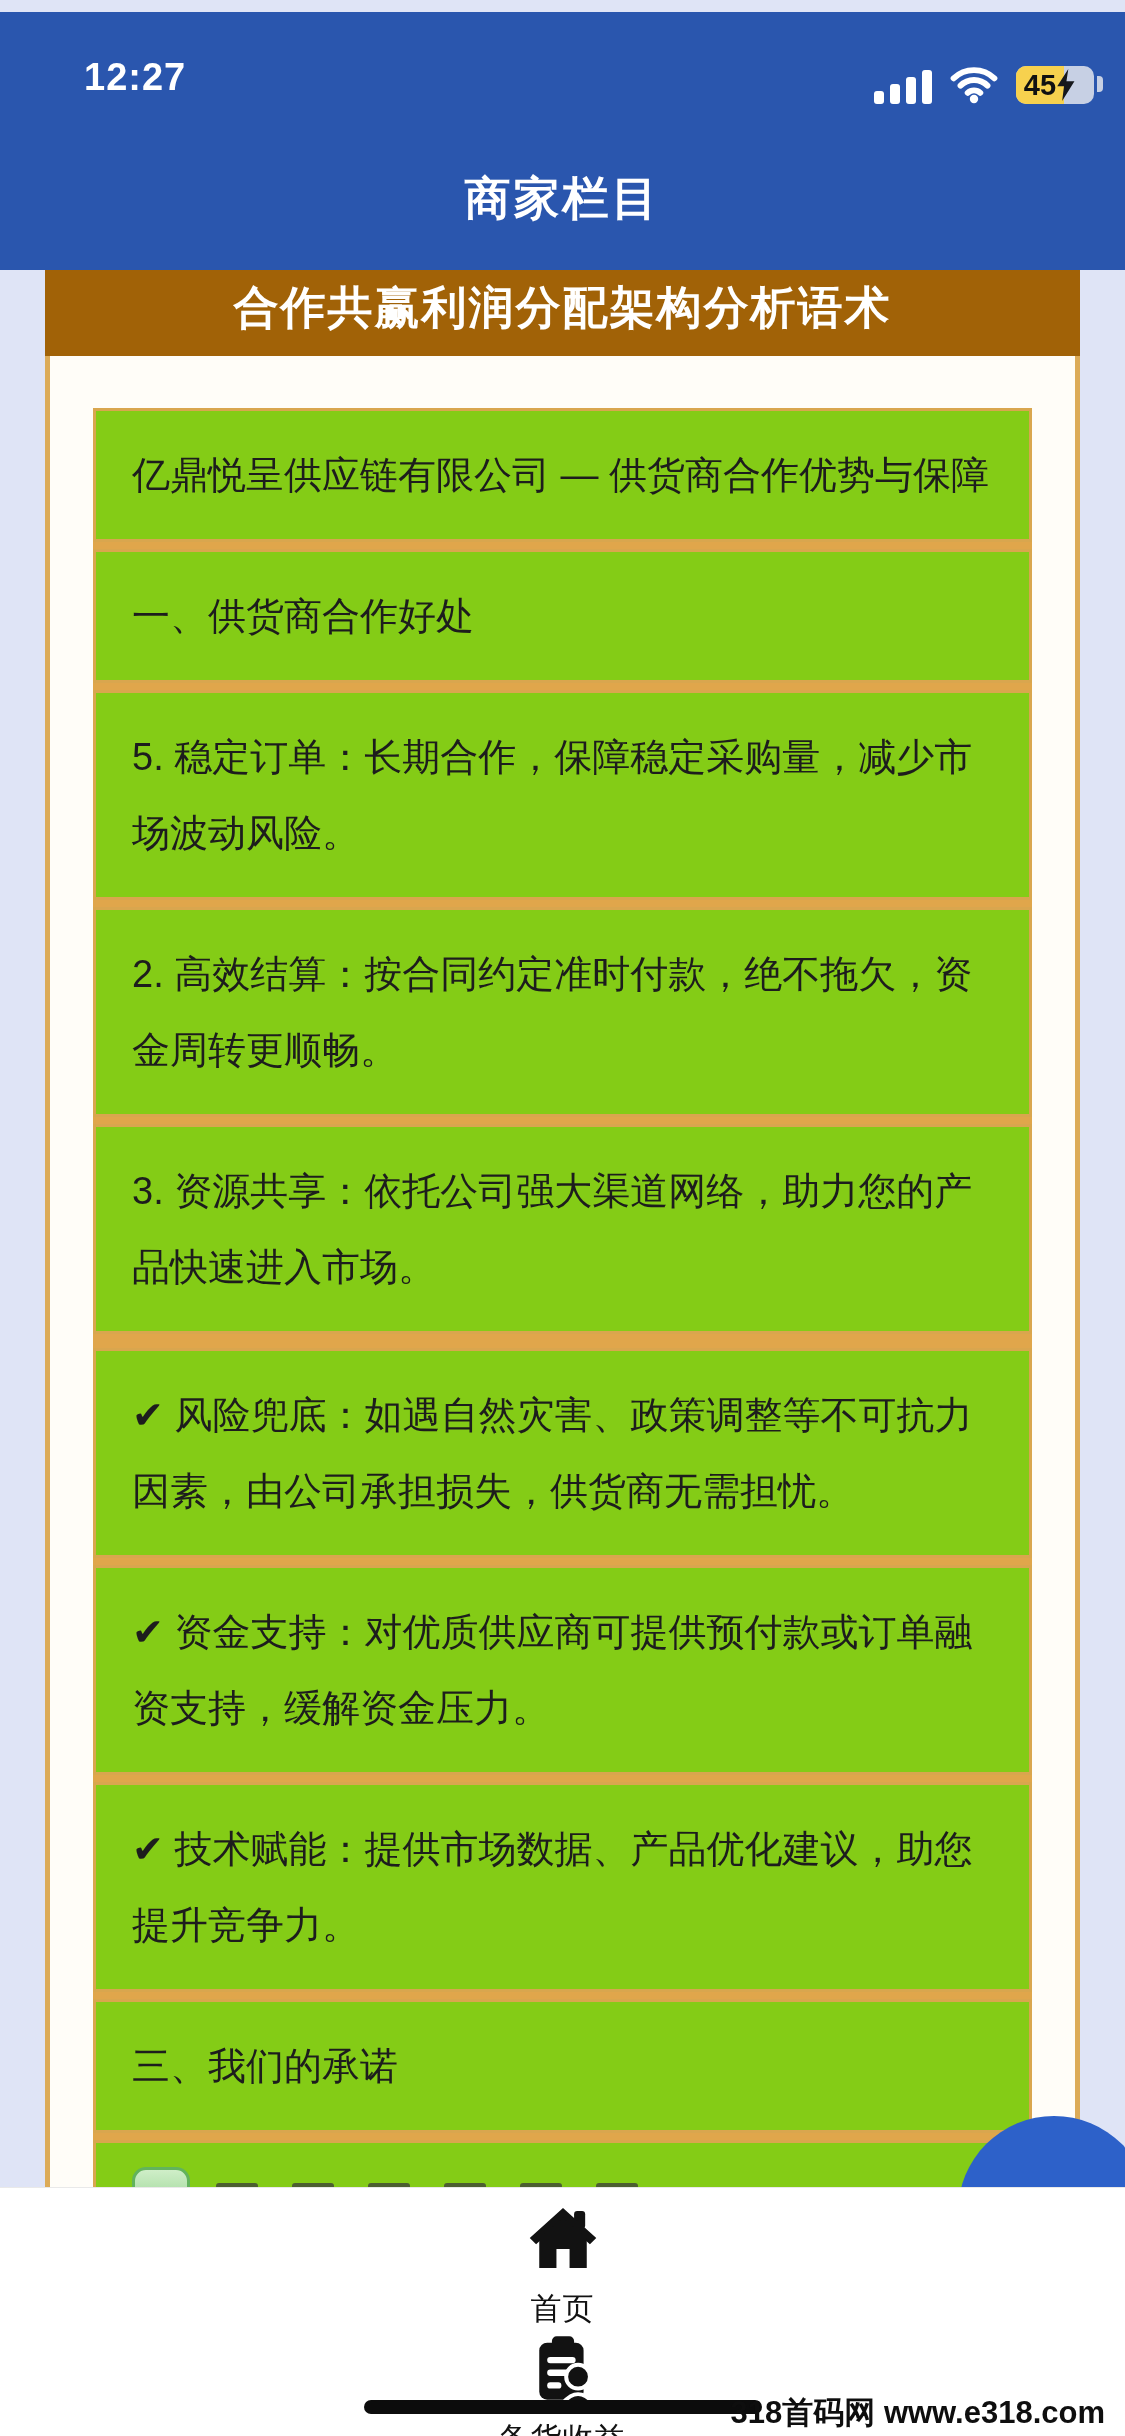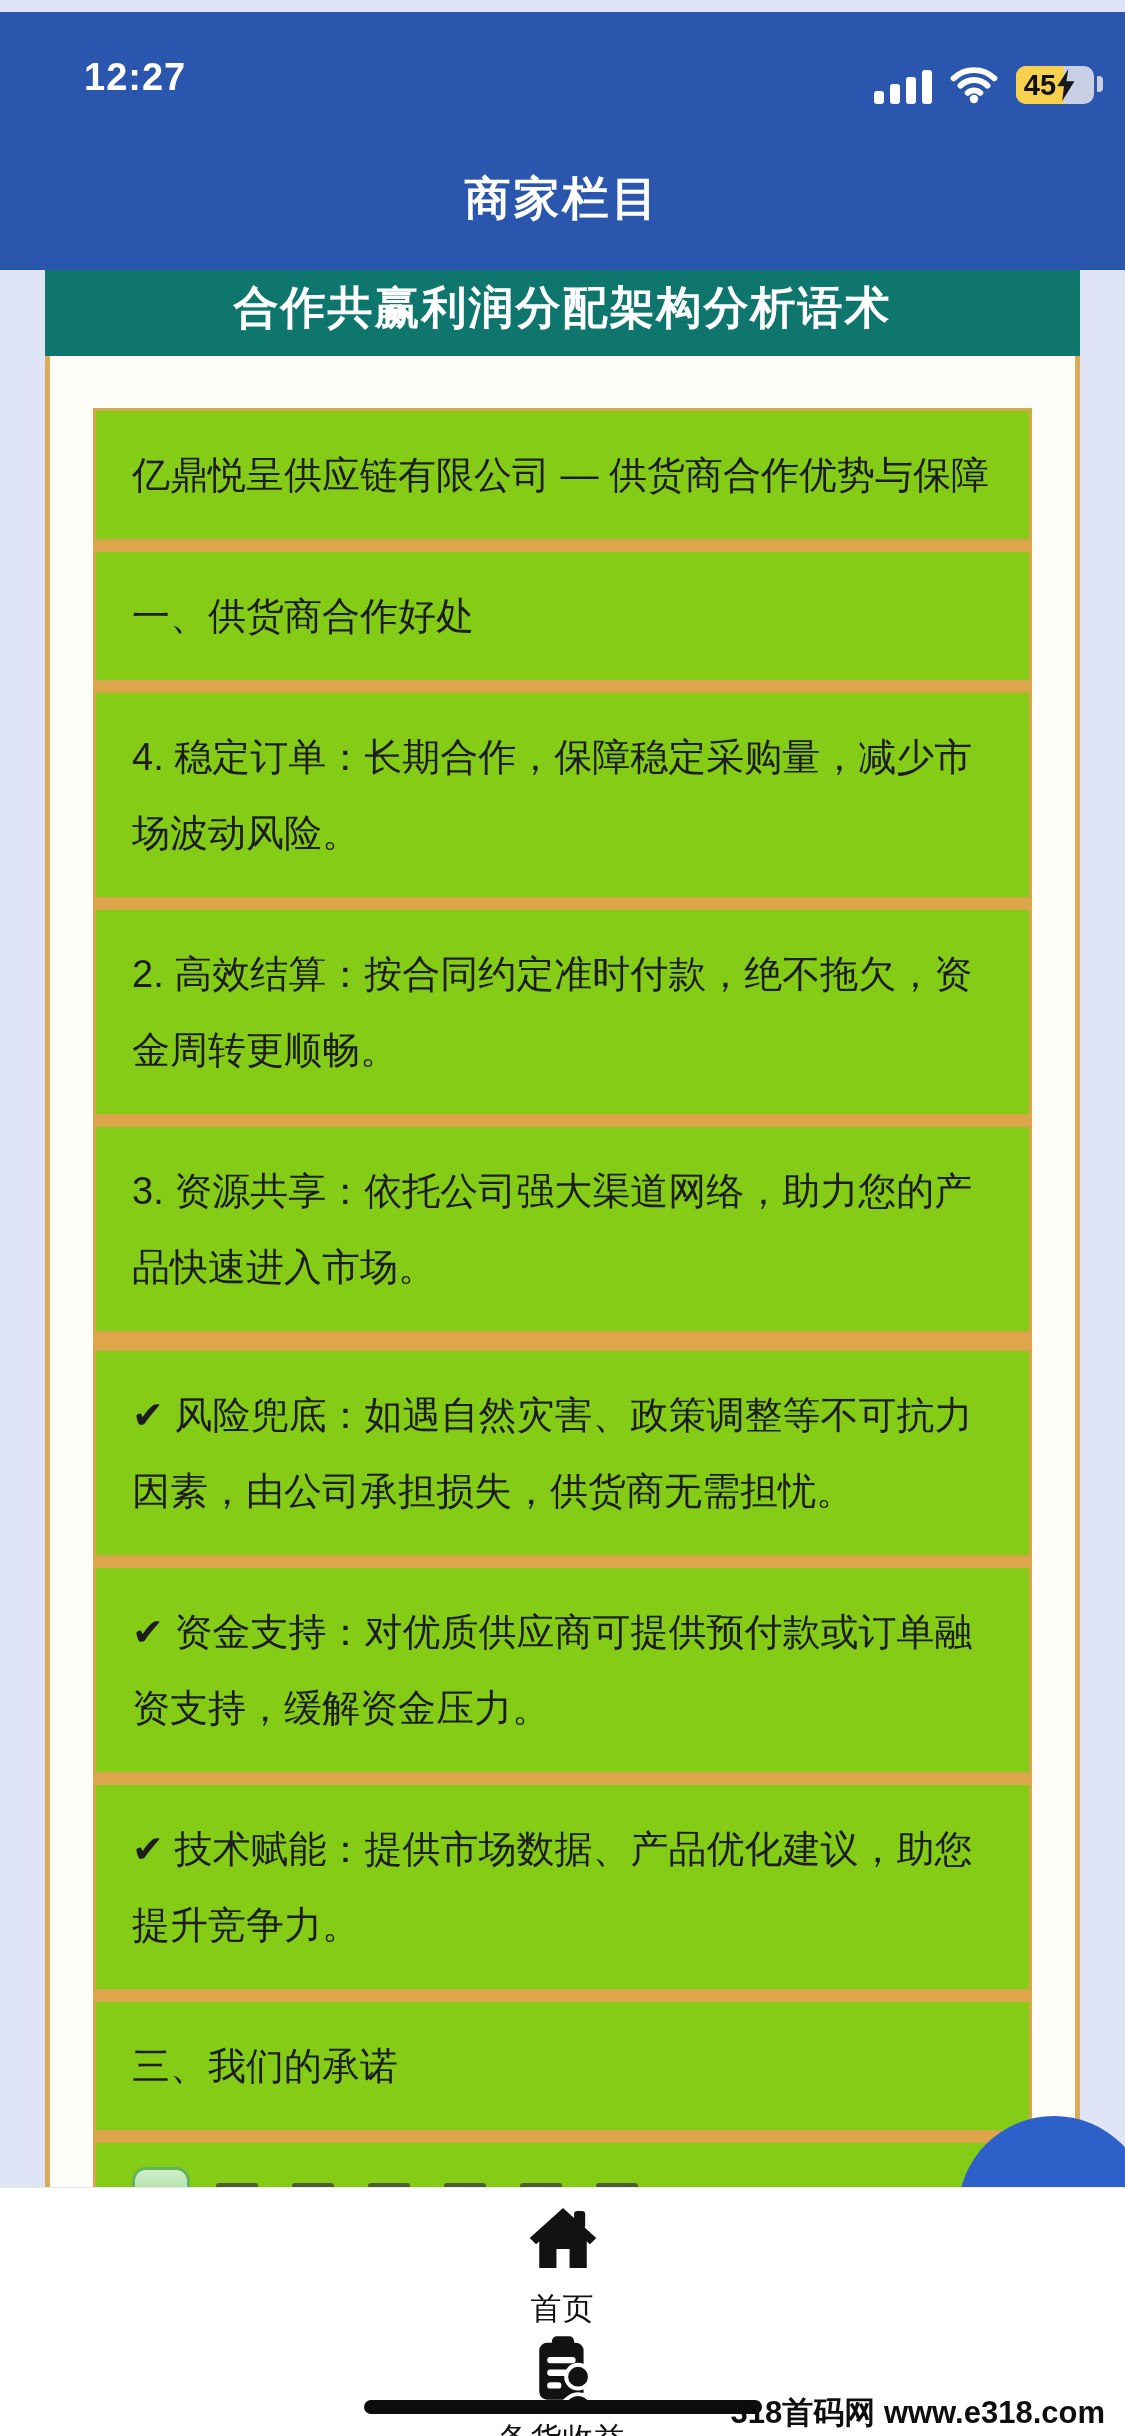--- a/index.html
+++ b/index.html
@@ -22,21 +22,21 @@
   .batt .yellow { position:absolute; left:0; top:0; width:48px; height:38px; background:#f7d14e;
     color:#111; font-size:29px; font-weight:bold; display:flex; align-items:center; justify-content:center; }
   .batt svg { position:absolute; left:40px; top:3px; height:32px; }
   .nub { width:6px; height:16px; border-radius:0 4px 4px 0; background:#c7d0e4; margin-left:3px; margin-bottom:12px; }
   .page-title { position:absolute; left:0; top:156px; width:100%; text-align:center;
     color:#fff; font-size:46px; font-weight:bold; letter-spacing:3px; }
 
   
   .card { position:absolute; left:45px; top:260px; width:1035px; bottom:0; box-sizing:border-box;
     background:#fffdf8; border-left:5px solid #dcab58; border-right:5px solid #dcab58; z-index:1; }
-  .banner { margin:0 -5px; height:96px; background:#0f766e; color:#fff; font-weight:bold; font-size:45px;
+  .banner { margin:0 -5px; height:96px; background:#a16207; color:#fff; font-weight:bold; font-size:45px;
     letter-spacing:2px; display:flex; align-items:center; justify-content:center; }
   .rows { padding:52px 43px 0 43px; }
   .row { border:3px solid #d9a64e; background:#84cc16; padding:26px 36px; font-size:38px;
     line-height:76px; color:#1d1d1d; }
   .sep { height:7px; background:#e0a64b; }
   .row.partial { display:flex; align-items:flex-start; gap:26px; border-bottom:none; height:140px; padding-top:24px; }
   .green-check { width:58px; height:58px; border-radius:14px; flex:0 0 auto;
     background:linear-gradient(180deg,#cfeec8,#86cd80); border:3px solid #62b35c; box-sizing:border-box; }
   .marks { display:flex; gap:34px; margin-top:16px; }
   .marks i { display:block; width:42px; height:10px; border-radius:3px; background:#3a3a3a; opacity:.75; }
@@ -87,21 +87,21 @@
   <div class="page-title">商家栏目</div>
 </div>
 
 <div class="card">
   <div class="banner">合作共赢利润分配架构分析语术</div>
   <div class="rows">
     <div class="row">亿鼎悦呈供应链有限公司 — 供货商合作优势与保障</div>
     <div class="sep"></div>
     <div class="row">一、供货商合作好处</div>
     <div class="sep"></div>
-    <div class="row">4. 稳定订单：长期合作，保障稳定采购量，减少市场波动风险。</div>
+    <div class="row">5. 稳定订单：长期合作，保障稳定采购量，减少市场波动风险。</div>
     <div class="sep"></div>
     <div class="row">2. 高效结算：按合同约定准时付款，绝不拖欠，资金周转更顺畅。</div>
     <div class="sep"></div>
     <div class="row">3. 资源共享：依托公司强大渠道网络，助力您的产品快速进入市场。</div>
     <div class="sep"></div>
     <div class="sep"></div>
     <div class="row">✔ 风险兜底：如遇自然灾害、政策调整等不可抗力因素，由公司承担损失，供货商无需担忧。</div>
     <div class="sep"></div>
     <div class="row">✔ 资金支持：对优质供应商可提供预付款或订单融资支持，缓解资金压力。</div>
     <div class="sep"></div>

